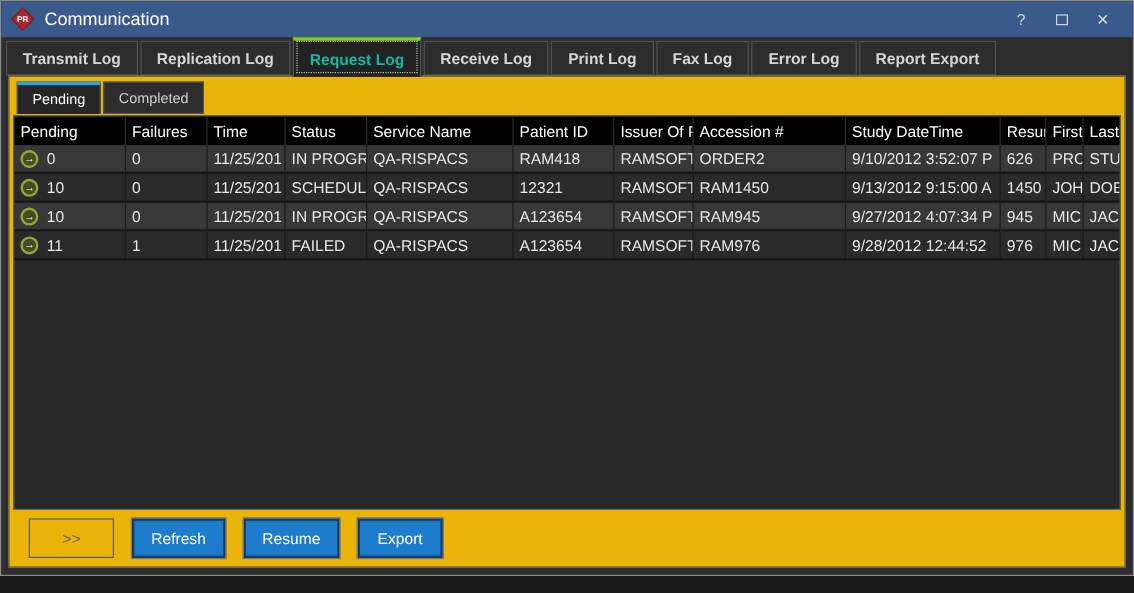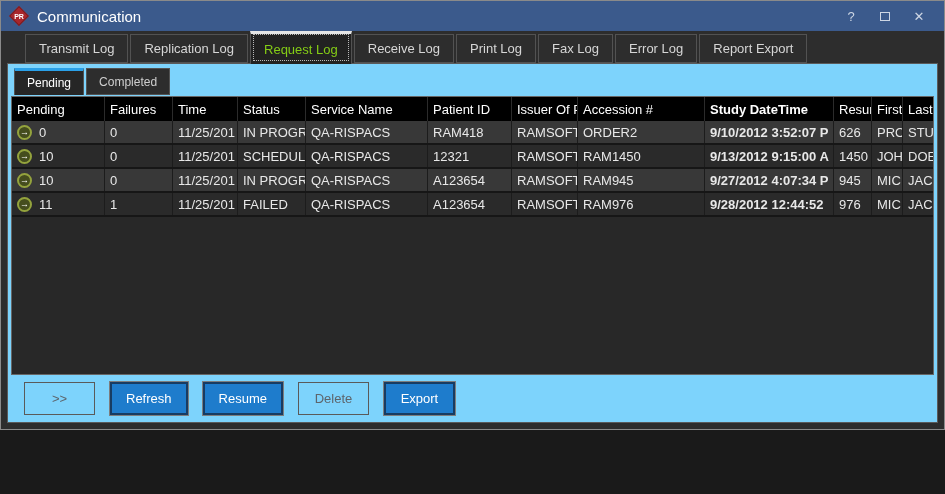--- a/index.html
+++ b/index.html
@@ -1,62 +1,62 @@
 <!DOCTYPE html>
 <html><head>
 <meta charset="utf-8">
 <style>
   * { margin:0; padding:0; box-sizing:border-box; }
   body { background:#1a1a1a; font-family:"Liberation Sans", sans-serif; }
-  .window { width:945px; height:430px; background:#2d2d2d; border:1px solid #8a8a8a;
+  .window { width:945px; height:480px; background:#2d2d2d; border:1px solid #8a8a8a;
             display:flex; flex-direction:column; overflow:hidden; }
 
   
   .titlebar { height:30px; background:#3b5a8c; display:flex; align-items:center;
               padding:0 10px 0 8px; gap:8px; flex:0 0 auto; }
   .app-icon { width:20px; height:20px; display:flex; align-items:center; justify-content:center; position:relative; flex:0 0 auto; }
   .app-icon::before { content:""; position:absolute; width:12px; height:12px; background:#a8262c;
                       border:1px solid #7a1c21; transform:rotate(45deg); }
   .app-icon span { position:relative; font-size:7px; font-weight:bold; color:#fff; }
   .title { color:#ffffff; font-size:15px; }
   .tb-btns { margin-left:auto; display:flex; gap:4px; align-items:center; }
   .tb-btn { width:30px; height:22px; display:flex; align-items:center; justify-content:center;
             color:#cdd6e4; font-size:13px; cursor:default; }
   .max-glyph { width:10px; height:9px; border:1px solid #cdd6e4; display:block; }
 
   
-  .main-tabs { display:flex; align-items:stretch; padding:3px 0 0 24px; height:32px; gap:2px; flex:0 0 auto; }
+  .main-tabs { display:flex; align-items:stretch; padding:3px 0 0 4px; height:32px; gap:2px; flex:0 0 auto;font-weight:bold; }
   .tab { border:1px solid #525252; background:#2d2d2d; color:#d6d6d6; font-size:13px;
          padding:0 13px; display:flex; align-items:center; white-space:nowrap; cursor:default; }
-  .tab.selected { background:#222222; border-top:3px solid #e5e5e5; border-bottom:none;
-                  margin-top:-3px; margin-bottom:-1px; z-index:2; color:#84cc16;
+  .tab.selected { background:#222222; border-top:3px solid #84cc16; border-bottom:none;
+                  margin-top:-3px; margin-bottom:-1px; z-index:2; color:#14b8a6;
                   outline:1px dotted #b9b9b9; outline-offset:-4px; }
 
   
-  .content { flex:1; margin:0 6px 6px 6px; border:1px solid #5a5a5a; background:#7dd3fc;
+  .content { flex:1; margin:0 6px 6px 6px; border:1px solid #5a5a5a; background:#eab308;
              display:flex; flex-direction:column; min-height:0; }
   .sub-tabs { display:flex; padding:4px 0 0 6px; gap:2px; height:31px; flex:0 0 auto; }
   .sub-tab { border:1px solid #525252; background:#2d2d2d; color:#cfcfcf; font-size:12px;
              padding:0 12px; display:flex; align-items:center; cursor:default; }
   .sub-tab.selected { border-top:3px solid #2aa0e8; border-bottom:none; background:#262626; color:#ffffff; }
 
   
   .table-wrap { flex:1; margin:1px 3px 4px 3px; border:1px solid #666666; background:#282828;
                 display:flex; flex-direction:column; min-height:0; overflow:hidden; }
   .thead { display:flex; background:#000000; height:24px; flex:0 0 auto; }
   .th { color:#ffffff; font-size:13px; display:flex; align-items:center; padding:0 5px;
         border-right:1px solid #2b2b2b; overflow:hidden; white-space:nowrap; flex:0 0 auto; }
   .trow { display:flex; height:24px; border-bottom:2px solid #161616; flex:0 0 auto; cursor:default; }
   .trow.odd  { background:#383838; }
   .trow.even { background:#2a2a2a; }
   .td { color:#e8e8e8; font-size:13px; display:flex; align-items:center; padding:0 5px;
         border-right:1px solid #1c1c1c; overflow:hidden; white-space:nowrap; flex:0 0 auto; }
   .c0 { width:93px; } .c1 { width:68px; } .c2 { width:65px; } .c3 { width:68px; }
   .c4 { width:122px; } .c5 { width:84px; } .c6 { width:66px; } .c7 { width:127px; }
-  .c8 { width:129px;font-weight:bold; } .c9 { width:38px; } .c10 { width:31px; }
+  .c8 { width:129px; } .c9 { width:38px; } .c10 { width:31px; }
   .c11 { flex:1 1 auto; min-width:0; border-right:none; }
   .pri-icon { width:15px; height:15px; border-radius:50%; background:#454d1e; border:2px solid #94a33d;
               color:#ffffff; display:flex; align-items:center; justify-content:center;
               font-size:9px; line-height:1; margin-right:7px; flex:0 0 auto; }
 
   
   .button-bar { flex:0 0 auto; height:43px; display:flex; align-items:center; gap:15px; padding:0 0 5px 16px; }
   .btn { min-width:71px; height:33px; font-size:13px; display:flex; align-items:center;
          justify-content:center; padding:0 14px; cursor:default; }
   .btn.primary { background:#1e7ccc; border:2px solid #173c63; outline:1px solid #7d7d7d; color:#ffffff; }
@@ -187,18 +187,17 @@
         <div class="td c10">MIC</div>
         <div class="td c11">JACK</div>
       </div>
 
     </div>
 
     <div class="button-bar">
       <div class="btn disabled">&gt;&gt;</div>
       <div class="btn primary">Refresh</div>
       <div class="btn primary">Resume</div>
-      <div class="btn disabled">Delete</div>
       <div class="btn primary">Export</div>
     </div>
 
   </div>
 </div>
 
 </body></html>

